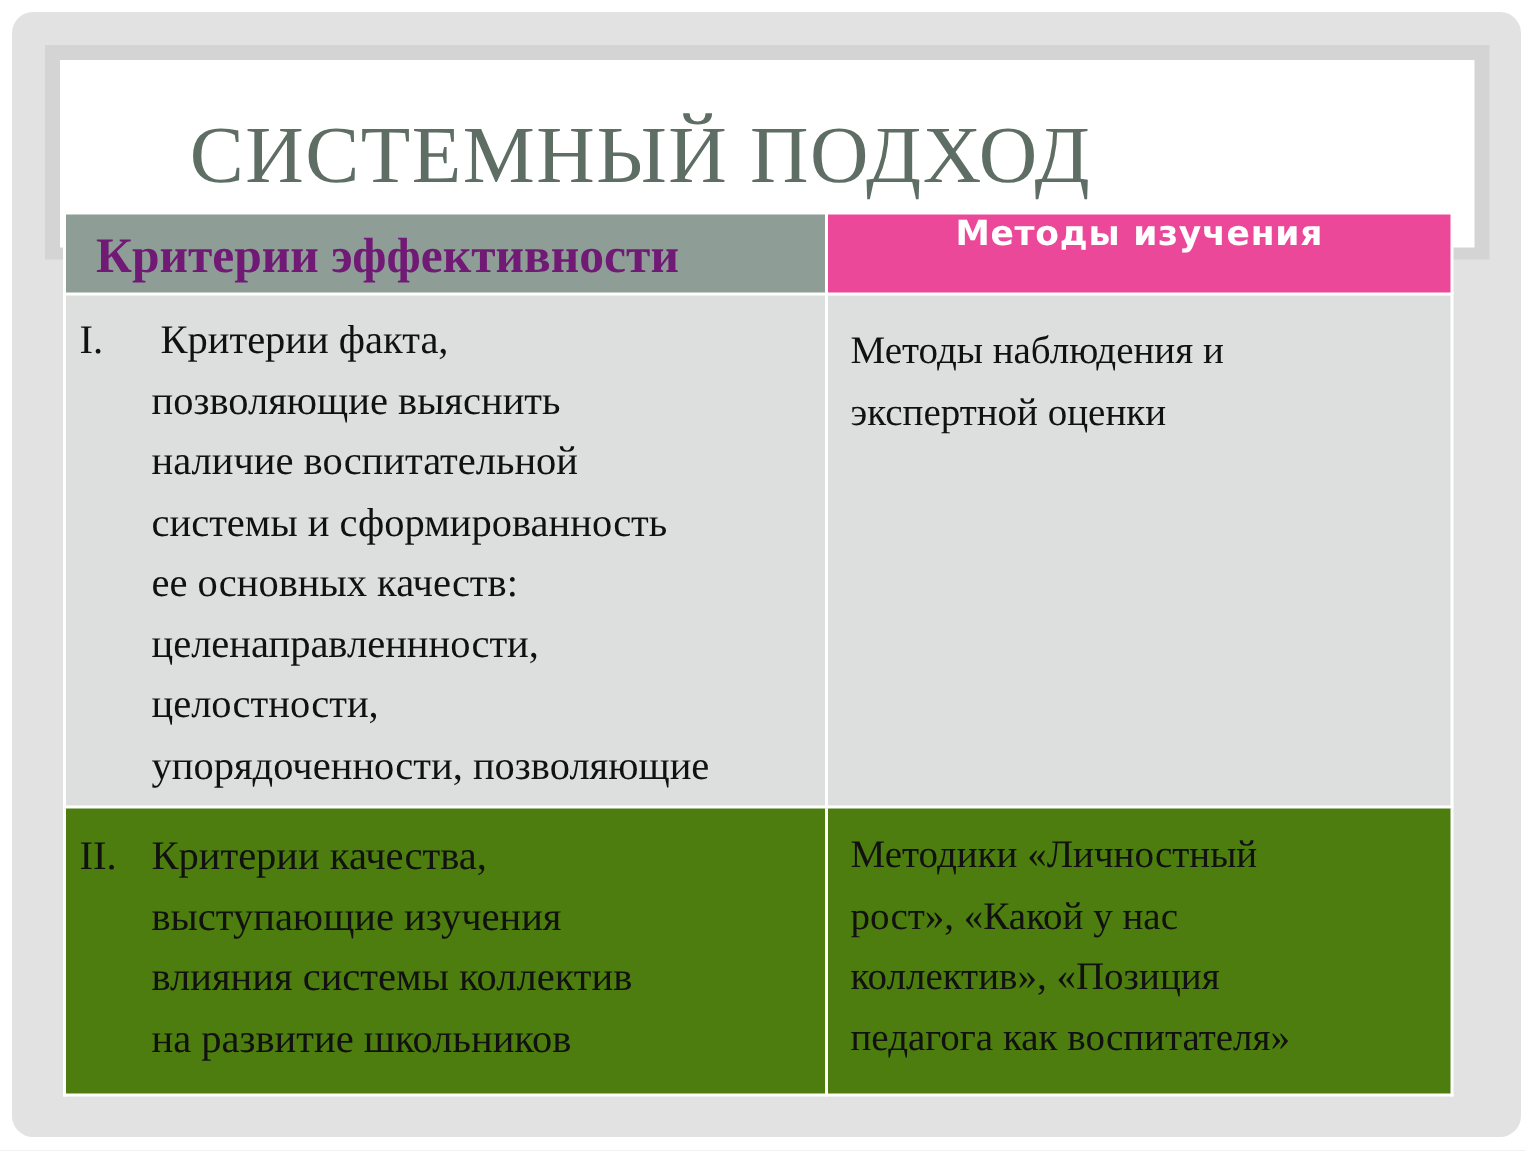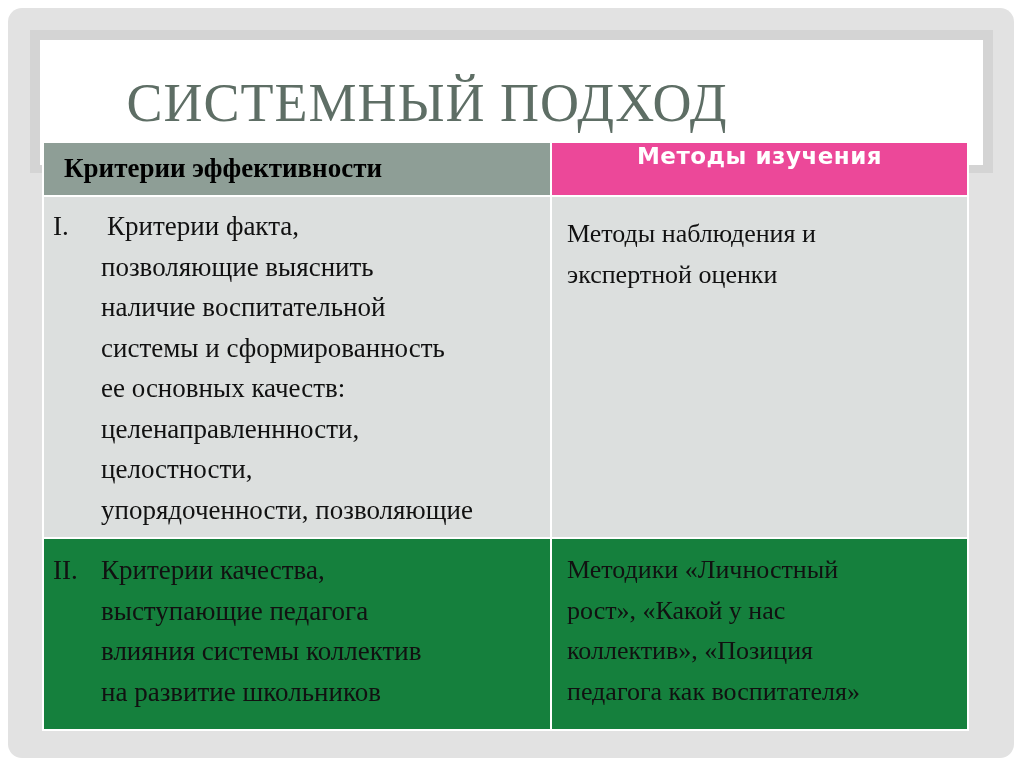--- a/index.html
+++ b/index.html
@@ -28,33 +28,33 @@
     }
     table.criteria {
       position: absolute; left: 42px; top: 141px; width: 927px;
       border-collapse: collapse; table-layout: fixed;
     }
     table.criteria td, table.criteria th {
       border: 2px solid #ffffff; vertical-align: top;
     }
     .col-left { width: 508px; }
     th.h-left {
-      background: #8e9e96; color: #000000; height: 54px;
+      background: #8e9e96; color: #701a75; height: 54px;
       font-family: "Liberation Serif", serif; font-weight: bold;
-      font-size: 27px; text-align: left; padding: 10px 0 0 20px;
+      font-size: 33px; text-align: left; padding: 10px 0 0 20px;
       box-sizing: border-box; vertical-align: middle;
     }
     th.h-right {
       background: #ec4899; color: #ffffff; height: 54px;
       font-family: "DejaVu Sans", sans-serif; font-weight: bold;
       font-size: 23px; text-align: center; padding: 0;
       box-sizing: border-box; vertical-align: middle; letter-spacing: 0.5px;
     }
     tr.row1 td { background: #dcdfde; height: 338px; }
-    tr.row2 td { background: #15803d; height: 188px; font-family: Liberation Serif, serif; }
+    tr.row2 td { background: #4d7c0f; height: 188px; font-family: Liberation Serif, serif; }
     .cell {
       font-size: 27px; line-height: 40.5px; color: #111111;
       padding: 8px 8px 0 8px; box-sizing: border-box;
     }
     .cell-item { display: flex; }
     .cell-item .num { width: 48px; flex: 0 0 48px; }
     .cell-item .txt { flex: 1; }
     .cell-item .txt span { display: block; }
     .cell-right { padding: 16px 8px 0 14px; font-size: 26px; line-height: 40.5px; color: #111111; }
     .cell-right span { display: block; }
@@ -103,21 +103,21 @@
       </div>
     </td>
   </tr>
   <tr class="row2">
     <td>
       <div class="cell">
         <div class="cell-item">
           <span class="num">II.</span>
           <div class="txt">
             <span>Критерии качества,</span>
-            <span>выступающие педагога</span>
+            <span>выступающие изучения</span>
             <span>влияния системы коллектив</span>
             <span>на развитие школьников</span>
           </div>
         </div>
       </div>
     </td>
     <td>
       <div class="cell-right">
         <span>Методики «Личностный</span>
         <span>рост», «Какой у нас</span>

